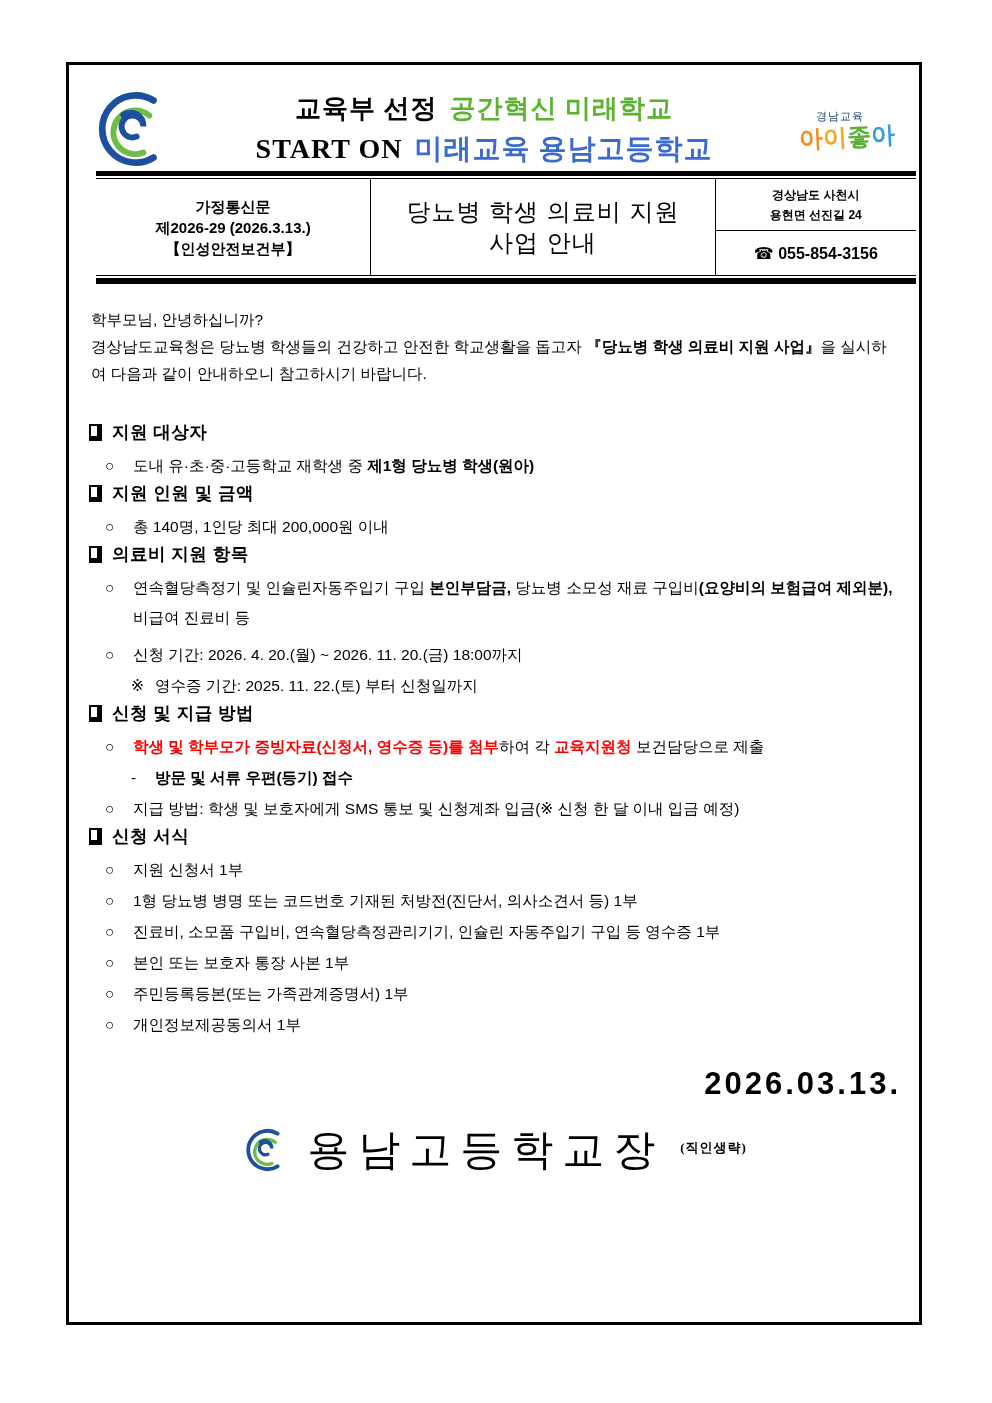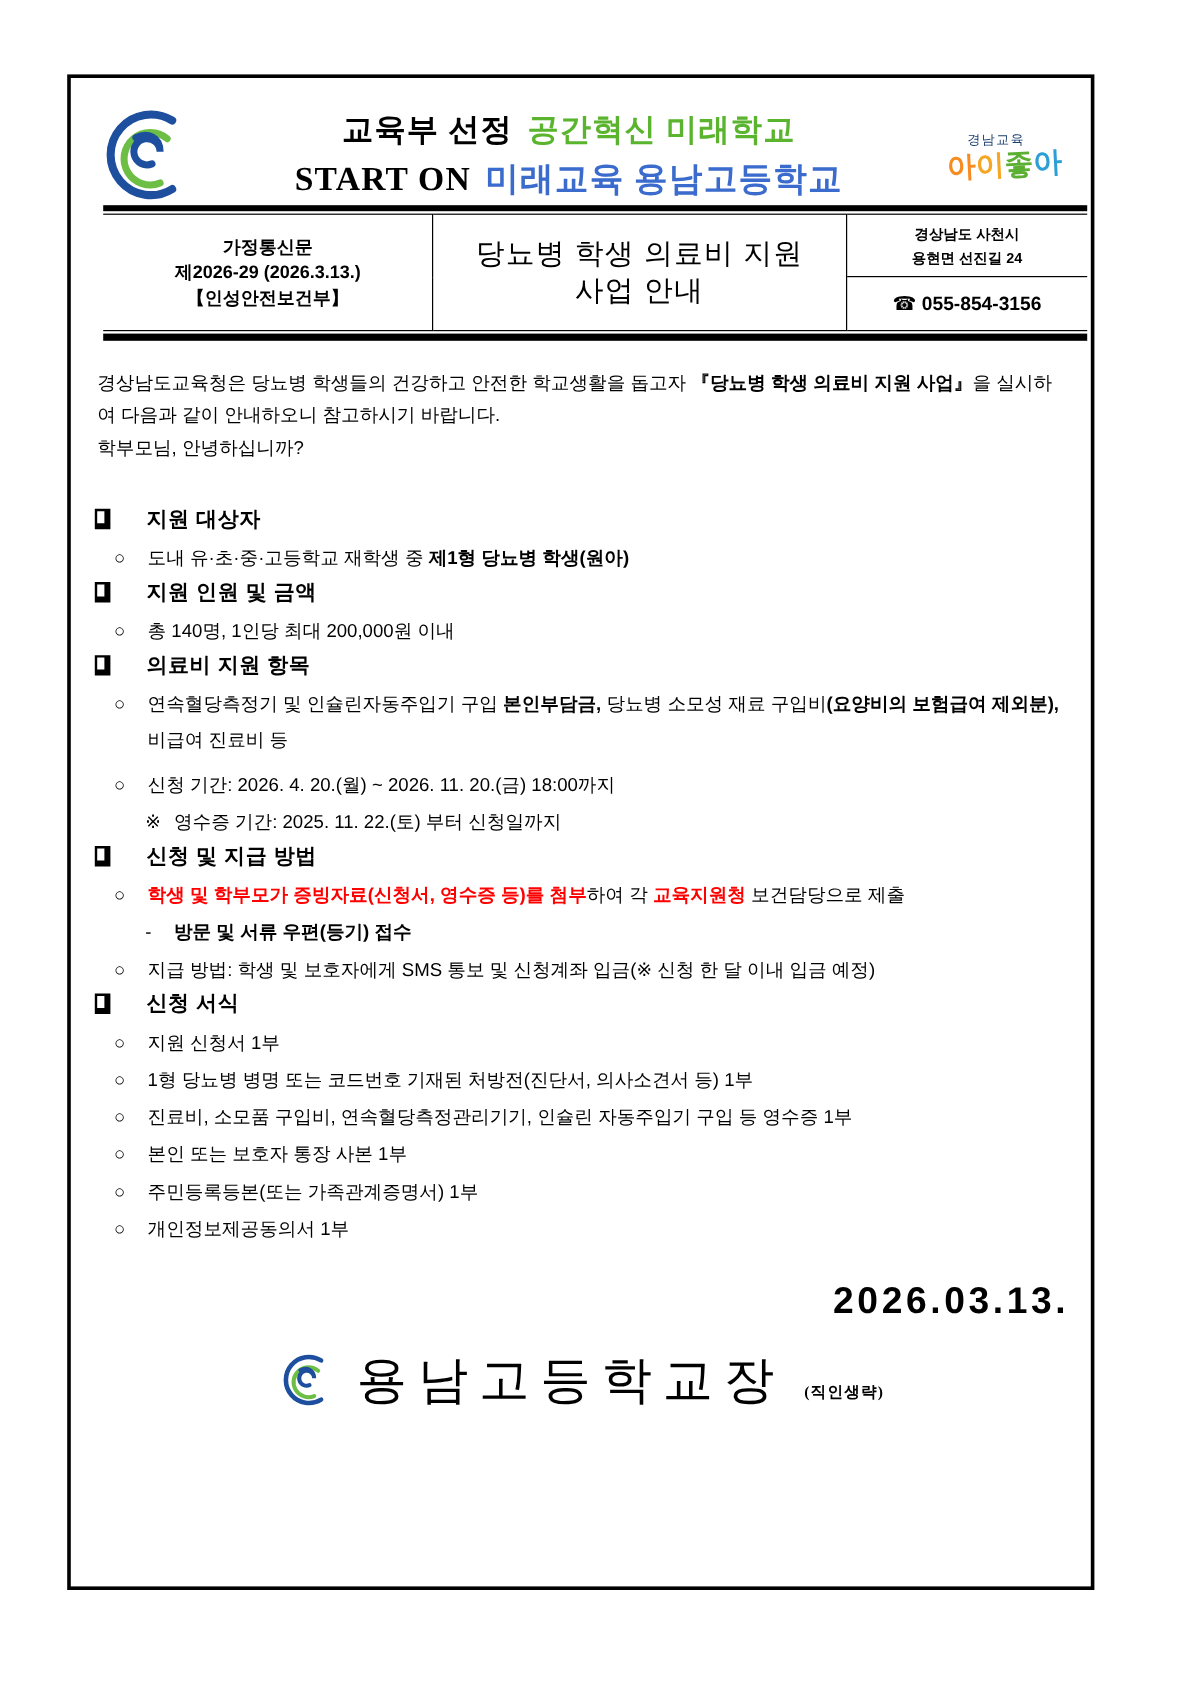--- a/index.html
+++ b/index.html
@@ -7,21 +7,21 @@
     --logo-blue:#1d4f9e; --logo-green:#6cbe45;
   }
   *{box-sizing:border-box; margin:0; padding:0;}
   html,body{background:#ffffff;}
   body{
     width:992px; height:1403px; position:relative;
     font-family:"Liberation Sans","DejaVu Sans",sans-serif;
     color:#000;
   }
   .page{
-    position:absolute; left:56px; top:62px;
+    position:absolute; left:66px; top:62px;
     width:856px; height:1263px;
     border:3px solid #000; background:#fff;
   }
   
   .header{
     display:flex; align-items:center;
     padding:26px 10px 4px 24px; height:106px;
   }
   .ci-logo{width:84px; height:84px; flex:0 0 84px;}
   .head-center{flex:1; text-align:center; font-family:"Liberation Serif","DejaVu Serif",serif;}
@@ -51,21 +51,21 @@
   .addr-line{font-size:12px; font-weight:bold; line-height:20px;}
   .phone-line{font-size:16px; font-weight:bold;}
   
   .content{padding:0 18px 0 20px;}
   .greeting{margin-top:22px; font-size:15.5px; line-height:27px;}
   .greeting p{padding-left:2px;}
   .b{font-weight:bold;}
   .red{color:var(--red);}
   .section{}
   .section:first-child{margin-top:33px;}
-  .sec-title{display:flex; align-items:center; font-size:17.5px; font-weight:bold; letter-spacing:0.5px;gap:20px;}
+  .sec-title{display:flex; align-items:center; font-size:17.5px; font-weight:bold; letter-spacing:0.5px;}
   .chk{
     display:inline-block; width:13px; height:17px;
     border:2px solid #000; border-right-width:5px; border-bottom-width:5px;
     margin-right:10px; flex:0 0 auto;
   }
   .item{position:relative; padding-left:44px; font-size:15.5px; line-height:30px; margin-top:7px;}
   .item + .item{margin-top:1px;}
   .item .bullet{position:absolute; left:16px; top:0;}
   .item.ind{padding-left:66px;}
   .item.ind .bullet{left:42px;}
@@ -77,21 +77,21 @@
   .signature{
     margin-top:20px; display:flex; justify-content:center; align-items:center; gap:16px;
   }
   .sig-logo{width:48px; height:48px;}
   .sig-name{
     font-family:"Liberation Serif","DejaVu Serif",serif;
     font-size:42px; font-weight:500; letter-spacing:9px;
   }
   .sig-seal{
     font-family:"Liberation Serif","DejaVu Serif",serif;
-    font-size:13px; font-weight:bold; align-self:flex-end; margin-bottom:9px; letter-spacing:1px;
+    font-size:13px; font-weight:bold; align-self:flex-end; margin-bottom:21px; letter-spacing:1px;
   }
 </style>
 </head>
 <body>
 
 <div class="page">
 
   <div class="header">
     <svg class="ci-logo" viewBox="0 0 100 100">
       <path d="M72 16 A40 40 0 1 0 72 84" fill="none" stroke="#1d4f9e" stroke-width="8" stroke-linecap="round"></path>
@@ -136,22 +136,22 @@
         <div class="phone-line">☎ 055-854-3156</div>
       </td>
     </tr>
   </tbody>
     </table>
 
   <div class="rule-bottom"></div>
 
   <div class="content">
     <div class="greeting">
+        <p><span>학부모님, 안녕하십니까?</span></p>
         <p><span>경상남도교육청은 당뇨병 학생들의 건강하고 안전한 학교생활을 돕고자 </span><span class="b ">『당뇨병 학생 의료비 지원 사업』</span><span>을 실시하여 다음과 같이 안내하오니 참고하시기 바랍니다.</span></p>
-        <p><span>학부모님, 안녕하십니까?</span></p>
       </div>
     <div>
         <div class="section">
           <div class="sec-title">
             <span class="chk"></span>
             <span>지원 대상자</span>
           </div>
           <div class="item"><span class="bullet">○</span><span class="itext"><span>도내 유·초·중·고등학교 재학생 중 </span><span class="b ">제1형 당뇨병 학생(원아)</span></span></div>
         </div>
         <div class="section">

